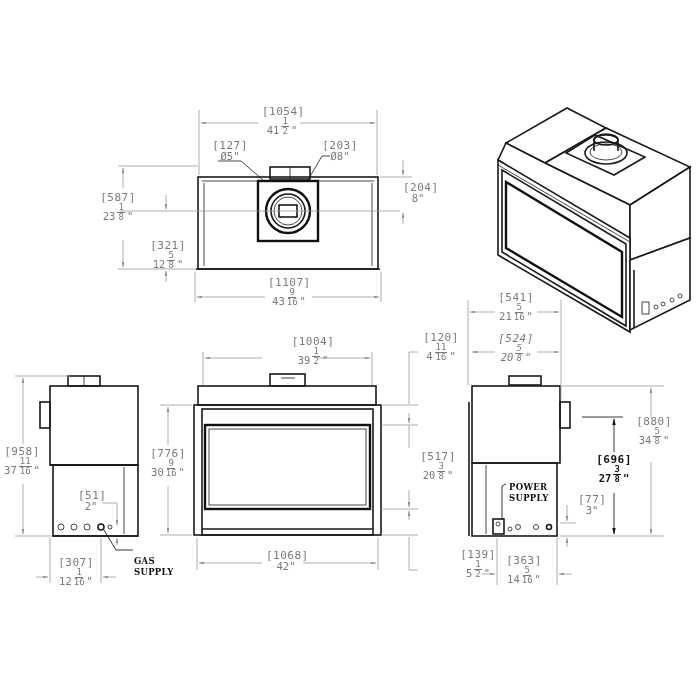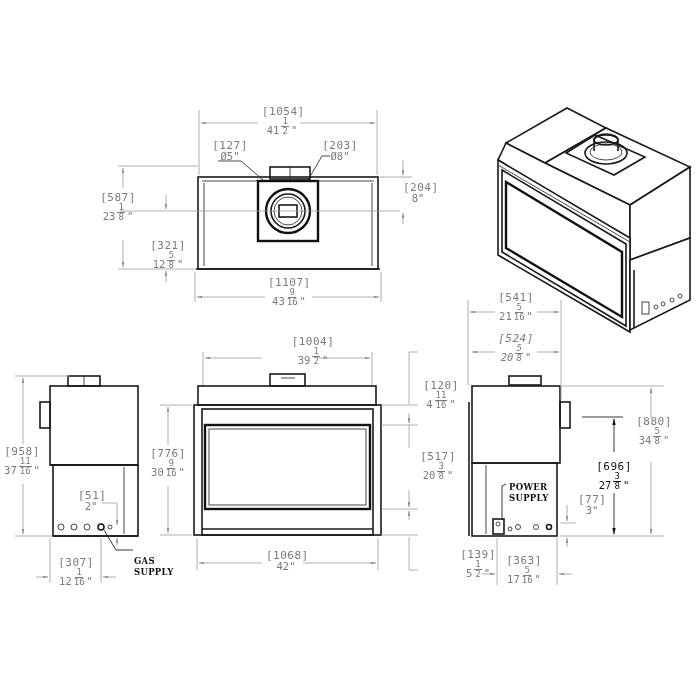--- a/index.html
+++ b/index.html
@@ -5,21 +5,21 @@
   html, body { margin:0; padding:0; background:#ffffff; }
   body { width:700px; height:700px; overflow:hidden; position:relative; font-family:"DejaVu Sans Mono", monospace; }
   svg { position:absolute; left:0; top:0; }
   .ln { stroke:#1a1a1a; fill:none; stroke-width:1.6; }
   .lnt { stroke:#1a1a1a; fill:none; stroke-width:0.8; }
   .thick { stroke:#111; fill:none; stroke-width:2.4; }
   .dim { stroke:#9a9a9a; fill:none; stroke-width:0.8; }
   .dimd { stroke:#222; fill:none; stroke-width:0.9; }
   .fillw { fill:#ffffff; }
   .lbl { position:absolute; text-align:center; color:#7a7a7a; font-family:"DejaVu Sans Mono", monospace; font-size:10px; line-height:11px; white-space:nowrap; }
-  .lbl.dark { color:#111; font-weight:normal;margin-top:7px; }
+  .lbl.dark { color:#111; font-weight:bold; }
   .mm { display:block; font-size:11px; letter-spacing:0.5px; }
   .imp { display:inline-flex; align-items:flex-end; font-size:10.5px; }
   .frac { display:inline-flex; flex-direction:column; align-items:center; margin:0 2px; font-size:9px; line-height:9px; }
   .frac .num { border-bottom:1px solid currentColor; padding:0 1px; }
   .note { position:absolute; font-family:"DejaVu Serif", serif; font-weight:bold; font-size:8.5px; line-height:11px; color:#111; letter-spacing:0.3px; }
 </style>
 </head>
 <body>
 
 <svg width="700" height="700" viewBox="0 0 700 700">
@@ -289,21 +289,21 @@
         <span class="num">9</span>
         <span>16</span>
       </span>
       <span>"</span>
     </span>
 </div>
 <div class="lbl" style="left:266px;top:550px;width:40px;">
   <span class="mm">[1068]</span>
   <span class="imp">42"</span>
 </div>
-<div class="lbl" style="left:421px;top:332px;width:40px;margin-top:48px;">
+<div class="lbl" style="left:421px;top:332px;width:40px;">
   <span class="mm">[120]</span>
   <span class="imp">
       <span>4</span>
       <span class="frac">
         <span class="num">11</span>
         <span>16</span>
       </span>
       <span>"</span>
     </span>
 </div>
@@ -405,21 +405,21 @@
       <span>"</span>
     </span>
 </div>
 <div class="lbl" style="left:578px;top:494px;width:28px;">
   <span class="mm">[77]</span>
   <span class="imp">3"</span>
 </div>
 <div class="lbl" style="left:504px;top:555px;width:40px;">
   <span class="mm">[363]</span>
   <span class="imp">
-      <span>17</span>
+      <span>14</span>
       <span class="frac">
         <span class="num">5</span>
         <span>16</span>
       </span>
       <span>"</span>
     </span>
 </div>
 <div class="note" style="left:509px;top:482px;">
   <div>POWER</div>
   <div>SUPPLY</div>

